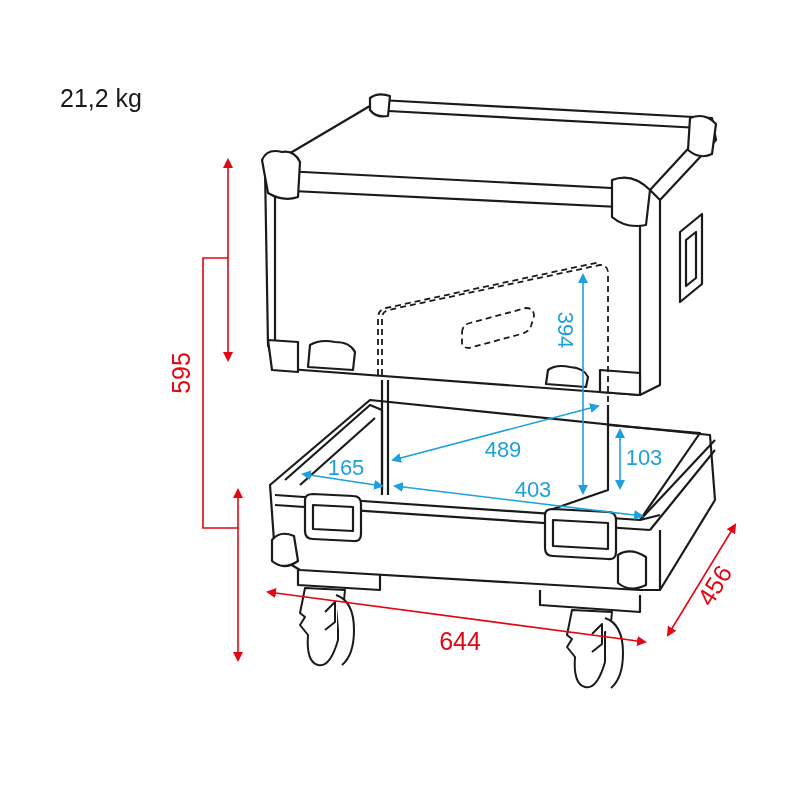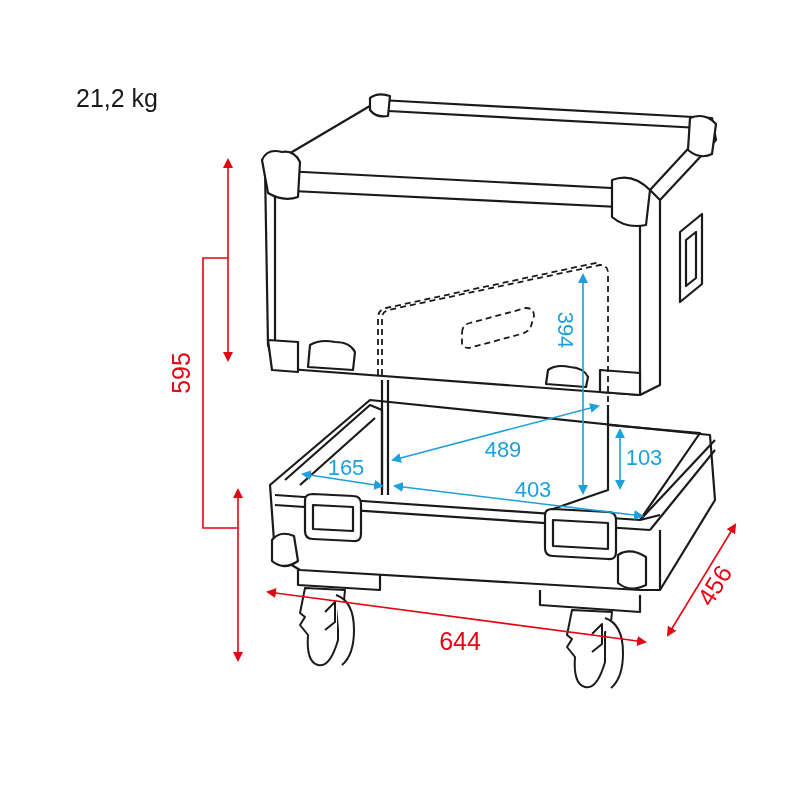--- a/index.html
+++ b/index.html
@@ -1,18 +1,18 @@
 <!DOCTYPE html>
 <html><head>
 <meta charset="utf-8">
 <style>
   html,body{margin:0;padding:0;background:#fff;}
   body{width:800px;height:800px;position:relative;overflow:hidden;font-family:"Liberation Sans",sans-serif;}
   svg{position:absolute;left:0;top:0;}
-  .weight{position:absolute;left:60px;top:84px;font-size:25px;color:#1a1a1a;margin-left:16px;}
+  .weight{position:absolute;left:60px;top:84px;font-size:25px;color:#1a1a1a;}
   .lbl{font-family:"Liberation Sans",sans-serif;}
 </style>
 </head>
 <body>
 
 <div class="weight">21,2 kg</div>
 
 <svg width="800" height="800" viewBox="0 0 800 800">
   <defs>
     <marker id="ar" markerWidth="10" markerHeight="10" refX="8" refY="5" orient="auto-start-reverse" markerUnits="userSpaceOnUse">

